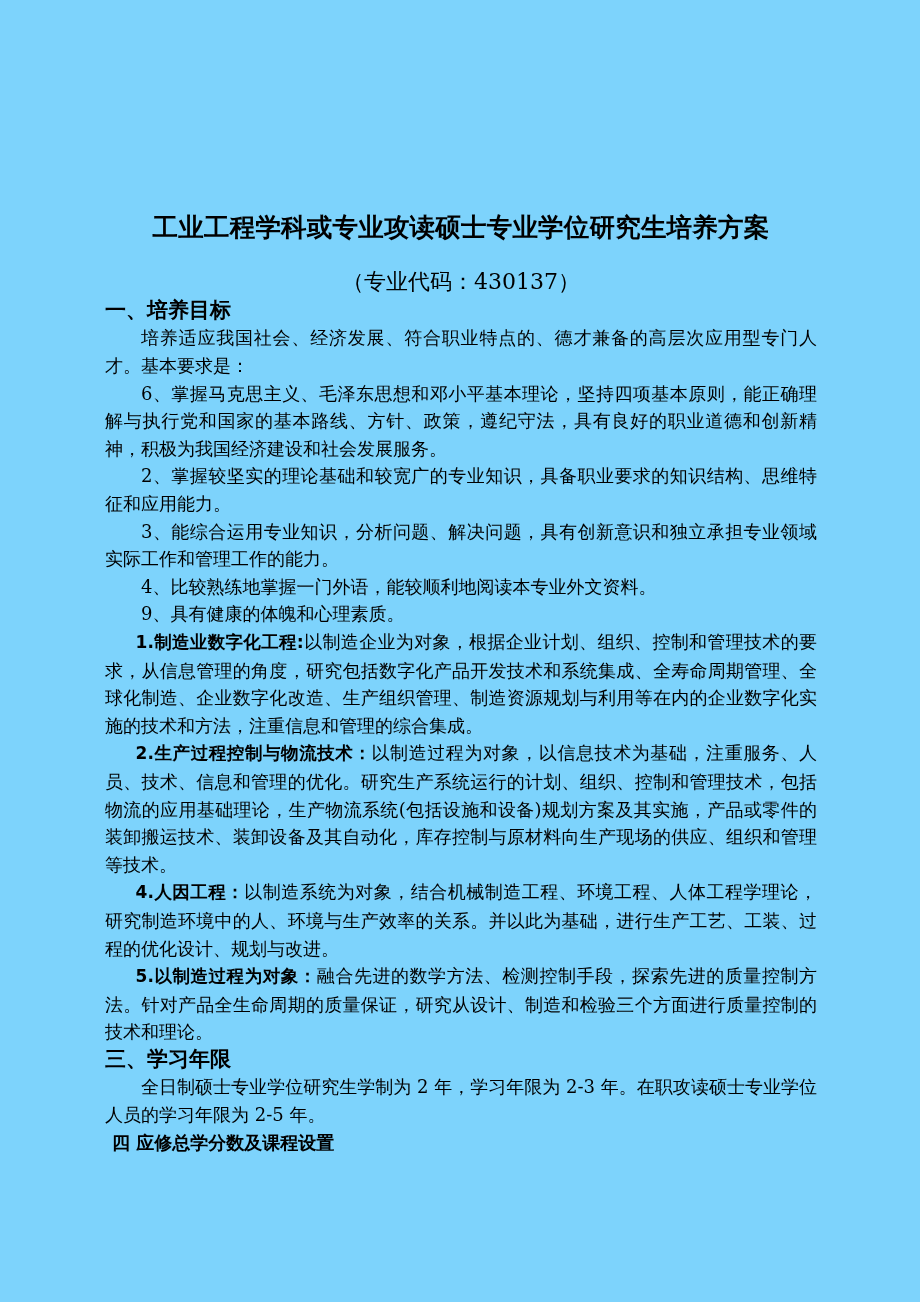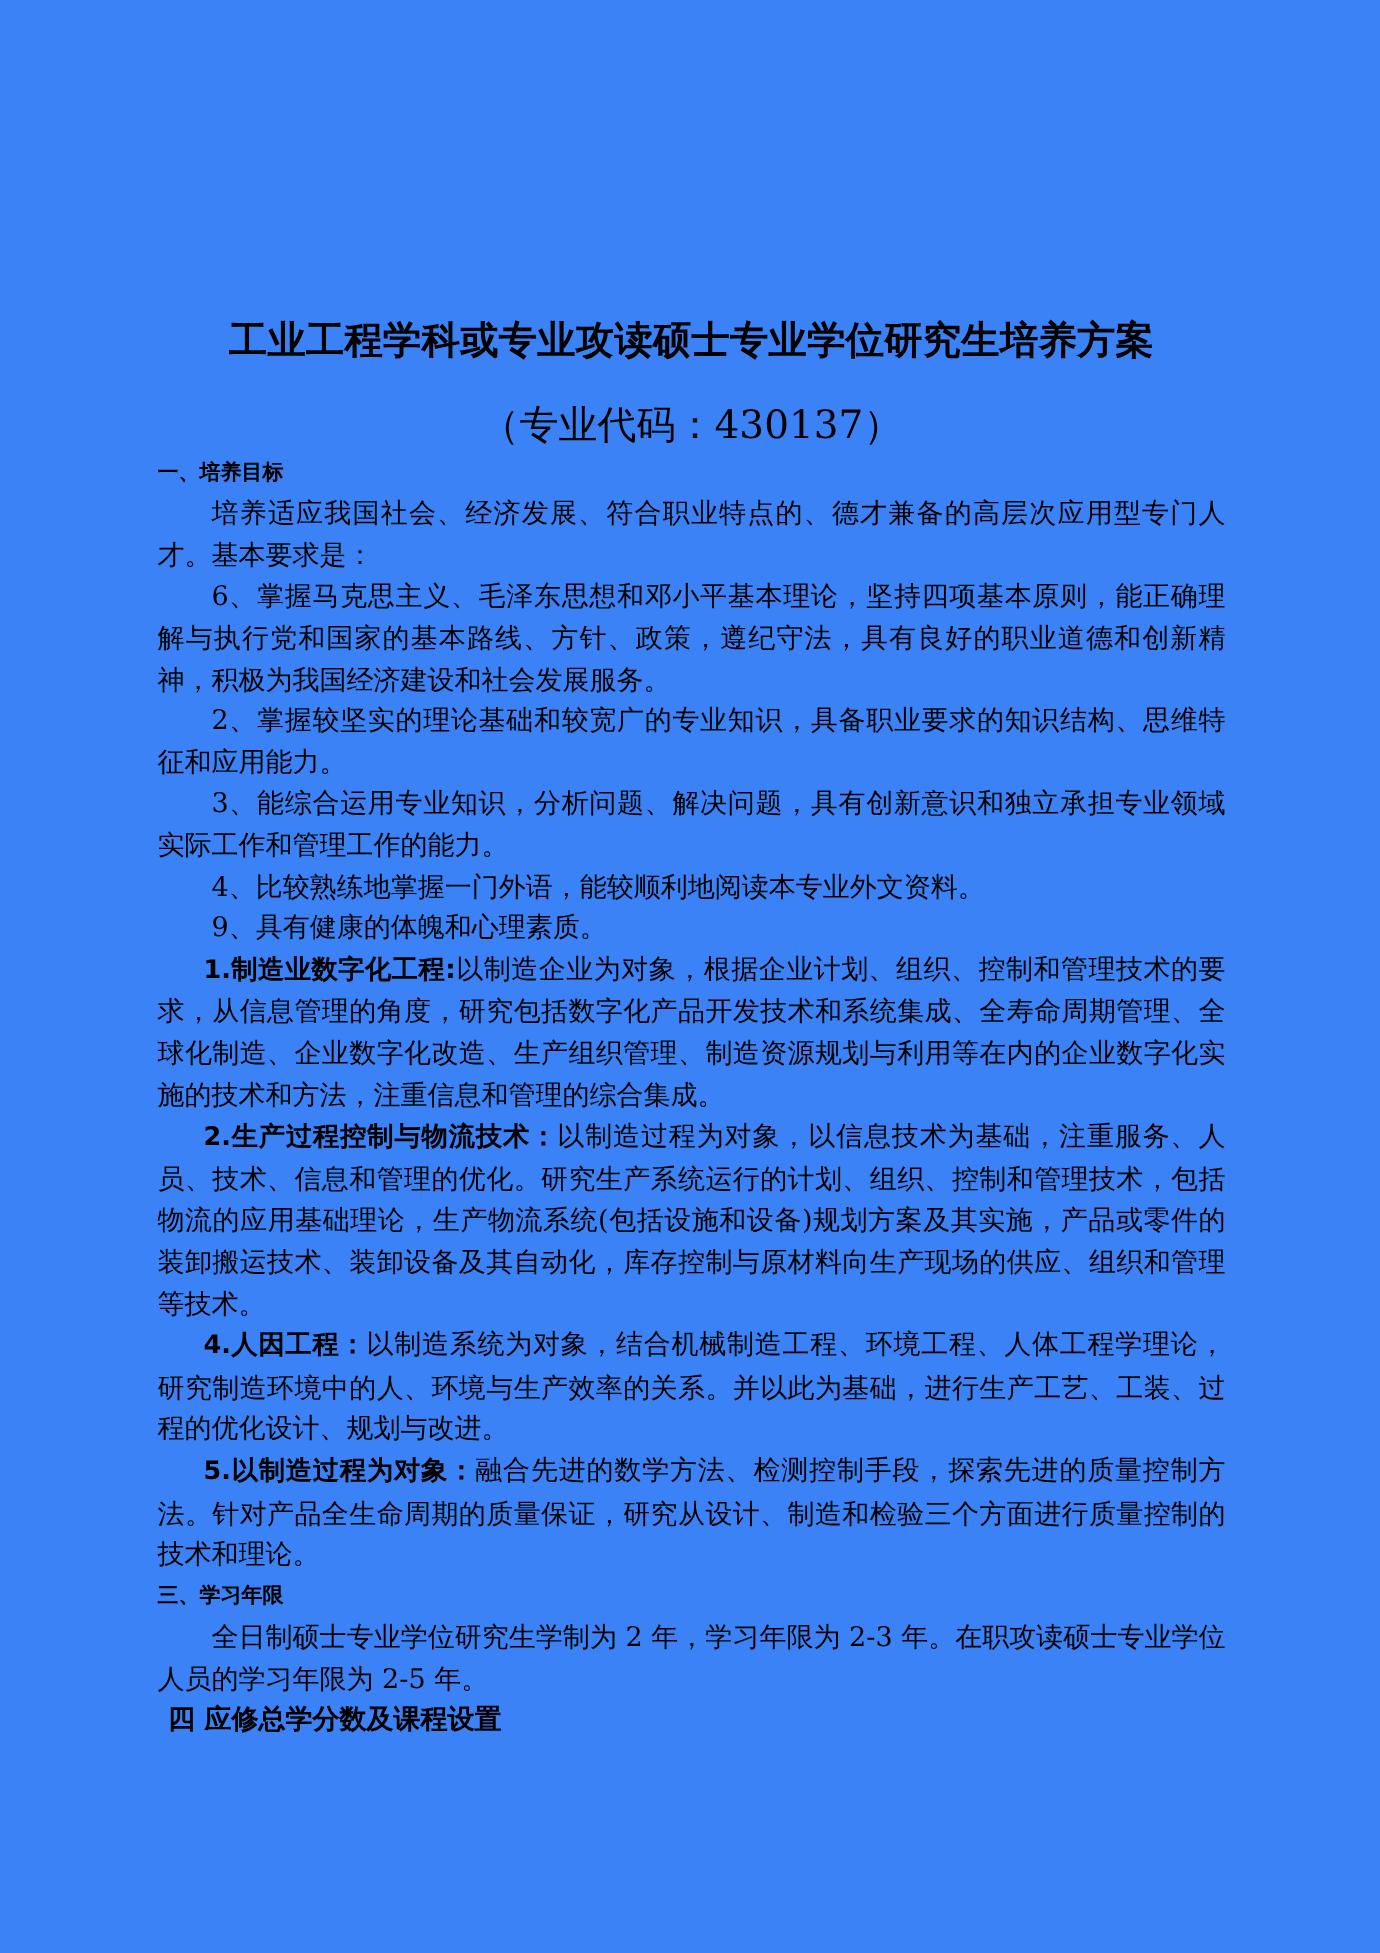--- a/index.html
+++ b/index.html
@@ -9,21 +9,21 @@
     background: #ffffff;
   }
   body {
     font-family: "DejaVu Serif", "Liberation Serif", serif;
     color: #000000;
   }
   .page {
     position: relative;
     width: 920px;
     height: 1302px;
-    background: #3b82f6;
+    background: #7dd3fc;
     overflow: hidden;
     box-sizing: border-box;
   }
   .content {
     position: absolute;
     left: 105px;
     top: 0;
     width: 712px;
   }
   
@@ -37,30 +37,30 @@
     letter-spacing: 0.2px;
     line-height: 1.2;
     padding-top: 212px;
     color: #000;
   }
   .doc-subtitle {
     margin: 0;
     padding: 0;
     text-align: center;
     font-family: "DejaVu Serif", "Liberation Serif", serif;
-    font-size: 26px;
+    font-size: 22px;
     line-height: 1.2;
     padding-top: 26px;
     color: #000;
   }
   
   .sec-h {
     font-family: "DejaVu Sans", "Liberation Sans", sans-serif;
     font-weight: bold;
-    font-size: 14px;
+    font-size: 21px;
     line-height: 27.5px;
     margin: 0;
     padding: 0;
     color: #000;
   }
   .sec-h-plain {
     font-family: "DejaVu Serif", "Liberation Serif", serif;
     font-weight: normal;
     font-size: 18px;
     line-height: 27.5px;

